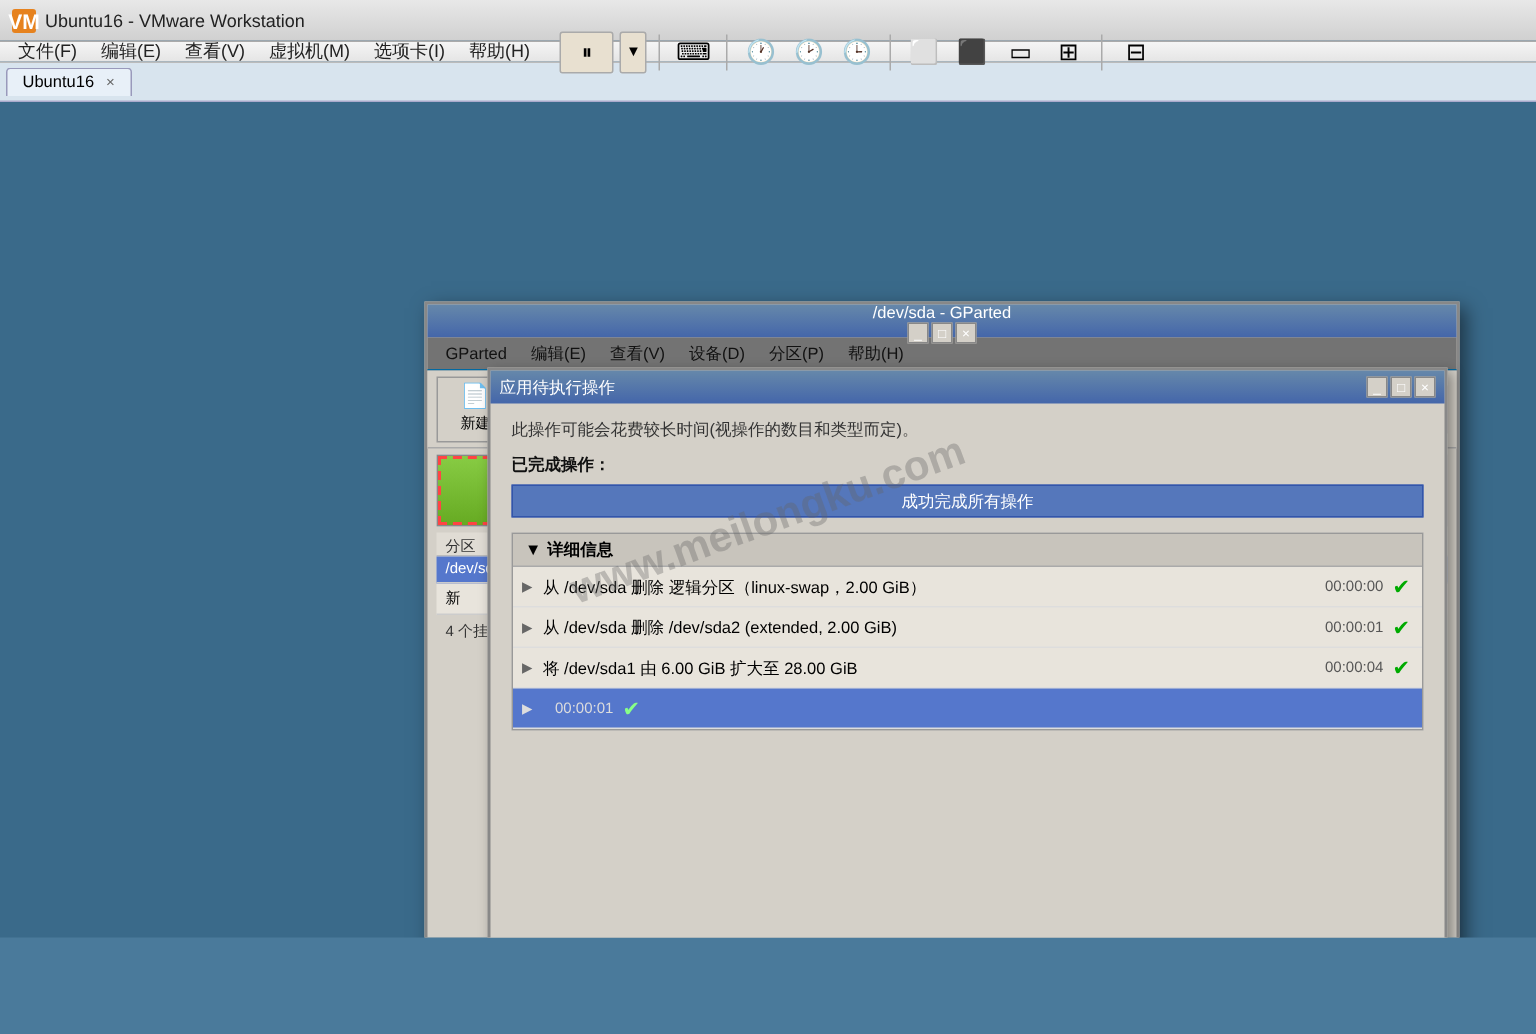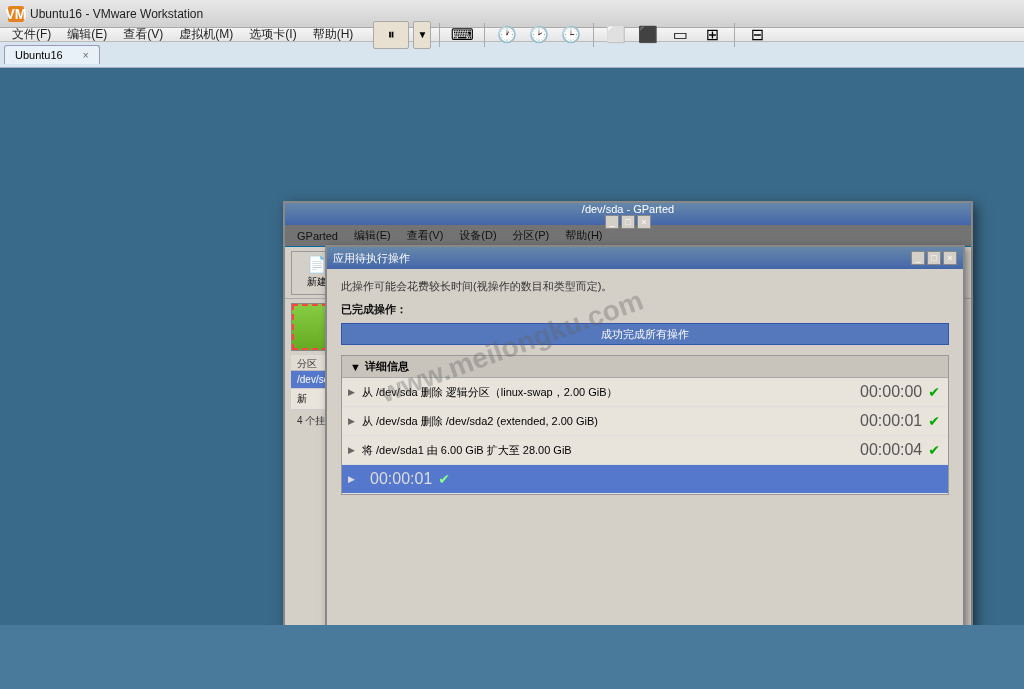--- a/index.html
+++ b/index.html
@@ -48,21 +48,21 @@
       align-items: center;
       padding: 0 4px;
       font-size: 12px;
     }
     .vmware-tab {
       padding: 3px 10px;
       background: #e8f0f8;
       border: 1px solid #99b;
       border-bottom: none;
       border-radius: 3px 3px 0 0;
-      display: flex; align-items: center; gap: 16px;
+      display: flex; align-items: center; gap: 4px;
       font-size: 11px; cursor: pointer;
     }
     .vmware-tab .close-x { font-size: 10px; color: #666; margin-left: 4px; }
 
     
     .gparted-window {
       position: absolute;
       top: 133px;
       left: 283px;
       width: 690px;
@@ -284,21 +284,21 @@
       position: absolute;
       left: 6px;
       font-size: 9px;
       color: #666;
     }
     .detail-row.selected .detail-row-arrow { color: #ddd; }
     .detail-row-text {
       flex: 1;
     }
     .detail-row-time {
-      font-size: 16px;
+      font-size: 10px;
       color: #555;
       margin-left: 8px;
     }
     .detail-row.selected .detail-row-time { color: #ddd; }
     .detail-row-check {
       color: #00aa00;
       font-size: 14px;
       margin-left: 6px;
     }
     .detail-row.selected .detail-row-check { color: #88ff88; }

